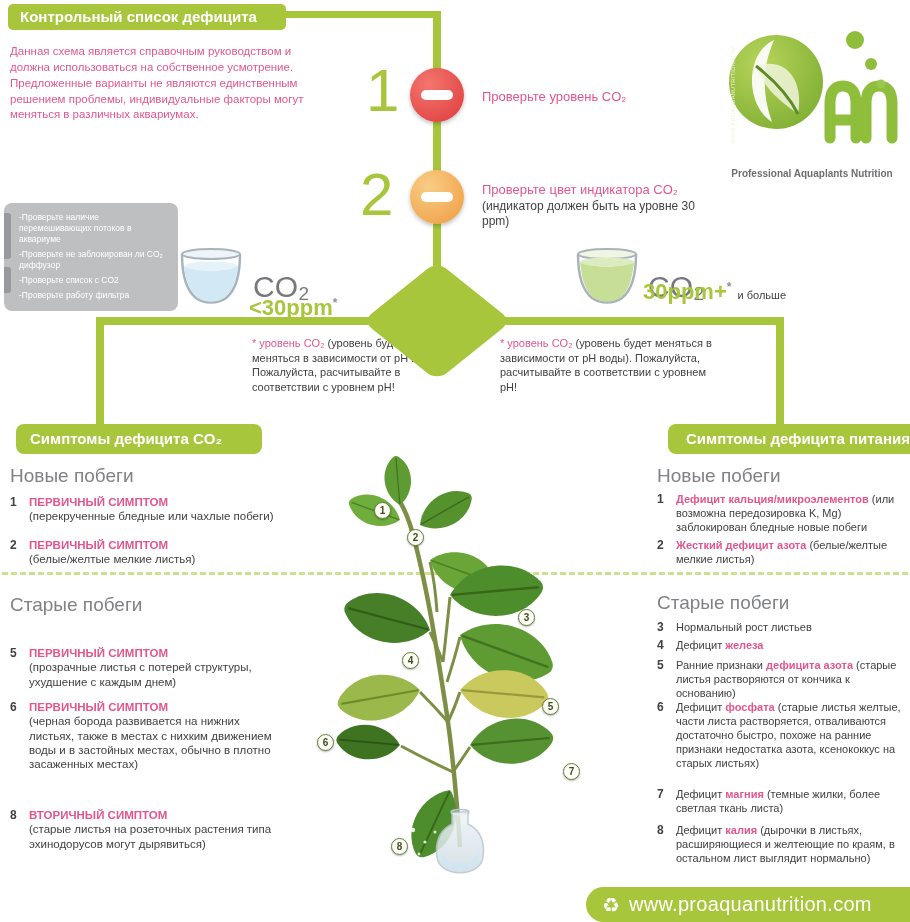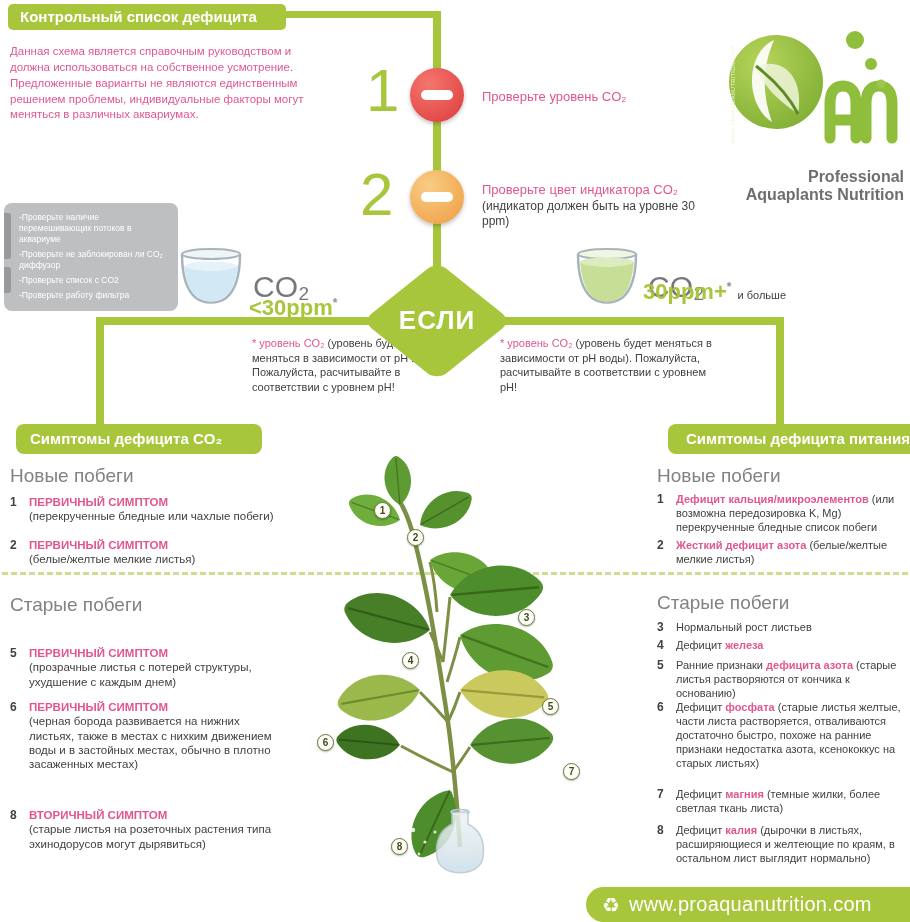--- a/index.html
+++ b/index.html
@@ -36,21 +36,21 @@
   .idesc{color:#414042;}
   .rtext{color:#414042;font-size:11px;line-height:1.28;}
   .hl{color:var(--pink,#e2568f);font-weight:bold;}
   .dashed{position:absolute;left:2px;top:572px;width:906px;border-top:3px dashed #cde08f;}
   .marker{position:absolute;width:17px;height:17px;border-radius:50%;background:#fdfdf6;border:1px solid #63803a;color:#3f4a22;font-size:10px;font-weight:bold;text-align:center;line-height:15px;box-shadow:0 1px 2px rgba(0,0,0,.3);}
   .footer{position:absolute;left:586px;top:887px;width:324px;height:35px;background:var(--green,#a8c63c);border-radius:18px 0 0 18px;display:flex;align-items:center;padding-left:16px;gap:9px;color:#fff;}
   .footer .leaf-ic{font-size:20px;line-height:1;}
   .footer .url{font-size:20px;letter-spacing:.3px;}
   .logo-wrap{position:absolute;left:712px;top:22px;width:196px;height:165px;}
   .vtext{position:absolute;left:18px;top:122px;transform:rotate(-90deg);transform-origin:left top;font-size:5.5px;color:#eef5da;letter-spacing:.4px;white-space:nowrap;}
-  .logo-caption{position:absolute;left:8px;top:146px;width:184px;font-size:16px;font-weight:bold;color:#6d6e71;text-align:right;}
+  .logo-caption{position:absolute;left:8px;top:146px;width:184px;font-size:10px;font-weight:bold;color:#6d6e71;text-align:center;}
 </style>
 </head>
 <body>
 
 <div id="canvas">
 
   <div class="line" style="left:240px;top:11px;width:200px;height:7px;"></div>
   <div class="line" style="left:433px;top:11px;width:8px;height:280px;"></div>
   <div class="line" style="left:96px;top:317px;width:688px;height:8px;"></div>
   <div class="line" style="left:96px;top:317px;width:8px;height:112px;"></div>
@@ -131,21 +131,20 @@
   <div class="gas" style="left:648px;top:250px;">CO₂</div>
   <div class="ppm" style="left:643px;top:279px;">
     <span>30ppm+</span><sup>*</sup>
     <span class="more">и больше</span>
   </div>
   <div class="note" style="left:500px;top:336px;width:212px;">
     <span class="lead">* уровень CO₂</span><span> (уровень будет меняться в зависимости от pH воды). Пожалуйста, расчитывайте в соответствии с уровнем pH!</span>
   </div>
 
   <div class="diamond"></div>
-  <div class="diamond-label">ЕСЛИ</div>
 
   <div class="bar col-bar" style="left:16px;width:246px;"><span>Симптомы дефицита CO₂</span></div>
   <div class="bar col-bar" style="left:668px;width:292px;padding-left:18px;"><span>Симптомы дефицита питания</span></div>
 
   <div class="shoots-title" style="left:10px;top:465px;">Новые побеги</div>
 
   <div class="sym-item" style="left:10px;top:495px;width:278px;">
     <span class="inum">1</span>
     <div>
       <div class="ititle">ПЕРВИЧНЫЙ СИМПТОМ</div>
@@ -181,21 +180,21 @@
     <div>
       <div class="ititle">ВТОРИЧНЫЙ СИМПТОМ</div>
       <div class="idesc">(старые листья на розеточных растения типа эхинодорусов могут дырявиться)</div>
     </div>
   </div>
 
   <div class="shoots-title" style="left:657px;top:465px;">Новые побеги</div>
 
   <div class="sym-item" style="left:657px;top:492px;width:248px;">
     <span class="inum">1</span>
-    <div class="rtext"><span></span><span class="hl">Дефицит кальция/микроэлементов</span><span> (или возможна передозировка K, Mg) перекрученные бледные список побеги</span></div>
+    <div class="rtext"><span></span><span class="hl">Дефицит кальция/микроэлементов</span><span> (или возможна передозировка K, Mg) заблокирован бледные новые побеги</span></div>
   </div>
   <div class="sym-item" style="left:657px;top:538px;width:248px;">
     <span class="inum">2</span>
     <div class="rtext"><span></span><span class="hl">Жесткий дефицит азота</span><span> (белые/желтые мелкие листья)</span></div>
   </div>
 
   <div class="shoots-title" style="left:657px;top:592px;">Старые побеги</div>
 
   <div class="sym-item" style="left:657px;top:620px;width:248px;">
     <span class="inum">3</span>

